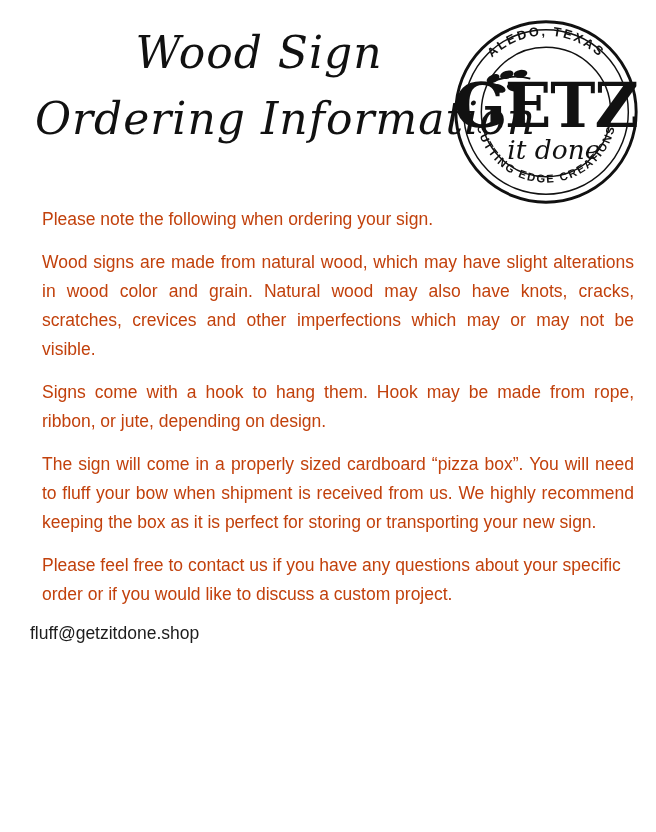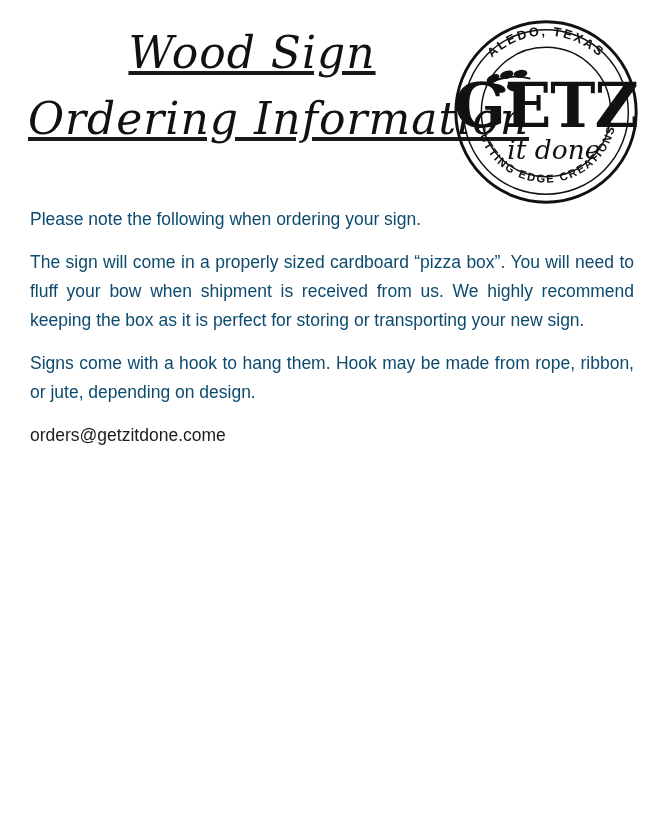--- a/index.html
+++ b/index.html
@@ -24,24 +24,23 @@
   }
 
   
   .header {
     position: relative;
     height: 200px;
   }
 
   .title-block {
     position: absolute;
-    left: 28px;
+    left: 35px;
     top: 24px;
     width: 430px;
-    text-decoration: underline;
   }
 
   .title-line {
     font-family: "DejaVu Serif", serif;
     font-style: italic;
     font-weight: 400;
     color: #111111;
     letter-spacing: 1px;
     white-space: nowrap;
   }
@@ -74,22 +73,22 @@
   .content {
     position: absolute;
     left: 30px;
     top: 205px;
     width: 604px;
   }
 
   .para {
     font-size: 17.5px;
     line-height: 29px;
-    color: #0c4a6e;
-    margin: 0 0 14px 0;
+    color: #c2410c;
+    margin: 0 0 14px 12px;
     text-align: justify;
     text-justify: inter-word;
     hyphens: auto;
     -webkit-hyphens: auto;
   }
 
   .para.last {
     margin-bottom: 10px;
     text-align: left;
   }
@@ -144,18 +143,20 @@
         <text x="100" y="115" text-anchor="middle" font-family="&quot;DejaVu Serif&quot;, serif" font-size="62" font-weight="bold" letter-spacing="-1" fill="#111111">GETZ</text>
 
         <text x="108" y="148" text-anchor="middle" font-family="&quot;DejaVu Serif&quot;, serif" font-size="27" font-style="italic" fill="#111111">it done</text>
       </svg>
     </div>
 
   </div>
 
   <div class="content">
     <p class="para">Please note the following when ordering your sign.</p>
+    <p class="para">Wood signs are made from natural wood, which may have slight alterations in wood color and grain. Natural wood may also have knots, cracks, scratches, crevices and other imperfections which may or may not be visible.</p>
+    <p class="para">Signs come with a hook to hang them. Hook may be made from rope, ribbon, or jute, depending on design.</p>
     <p class="para">The sign will come in a properly sized cardboard “pizza box”. You will need to fluff your bow when shipment is received from us. We highly recommend keeping the box as it is perfect for storing or transporting your new sign.</p>
-    <p class="para">Signs come with a hook to hang them. Hook may be made from rope, ribbon, or jute, depending on design.</p>
-    <p class="email">orders@getzitdone.come</p>
+    <p class="para last">Please feel free to contact us if you have any questions about your specific order or if you would like to discuss a custom project.</p>
+    <p class="email">fluff@getzitdone.shop</p>
   </div>
 
 </div>
 
 </body></html>

